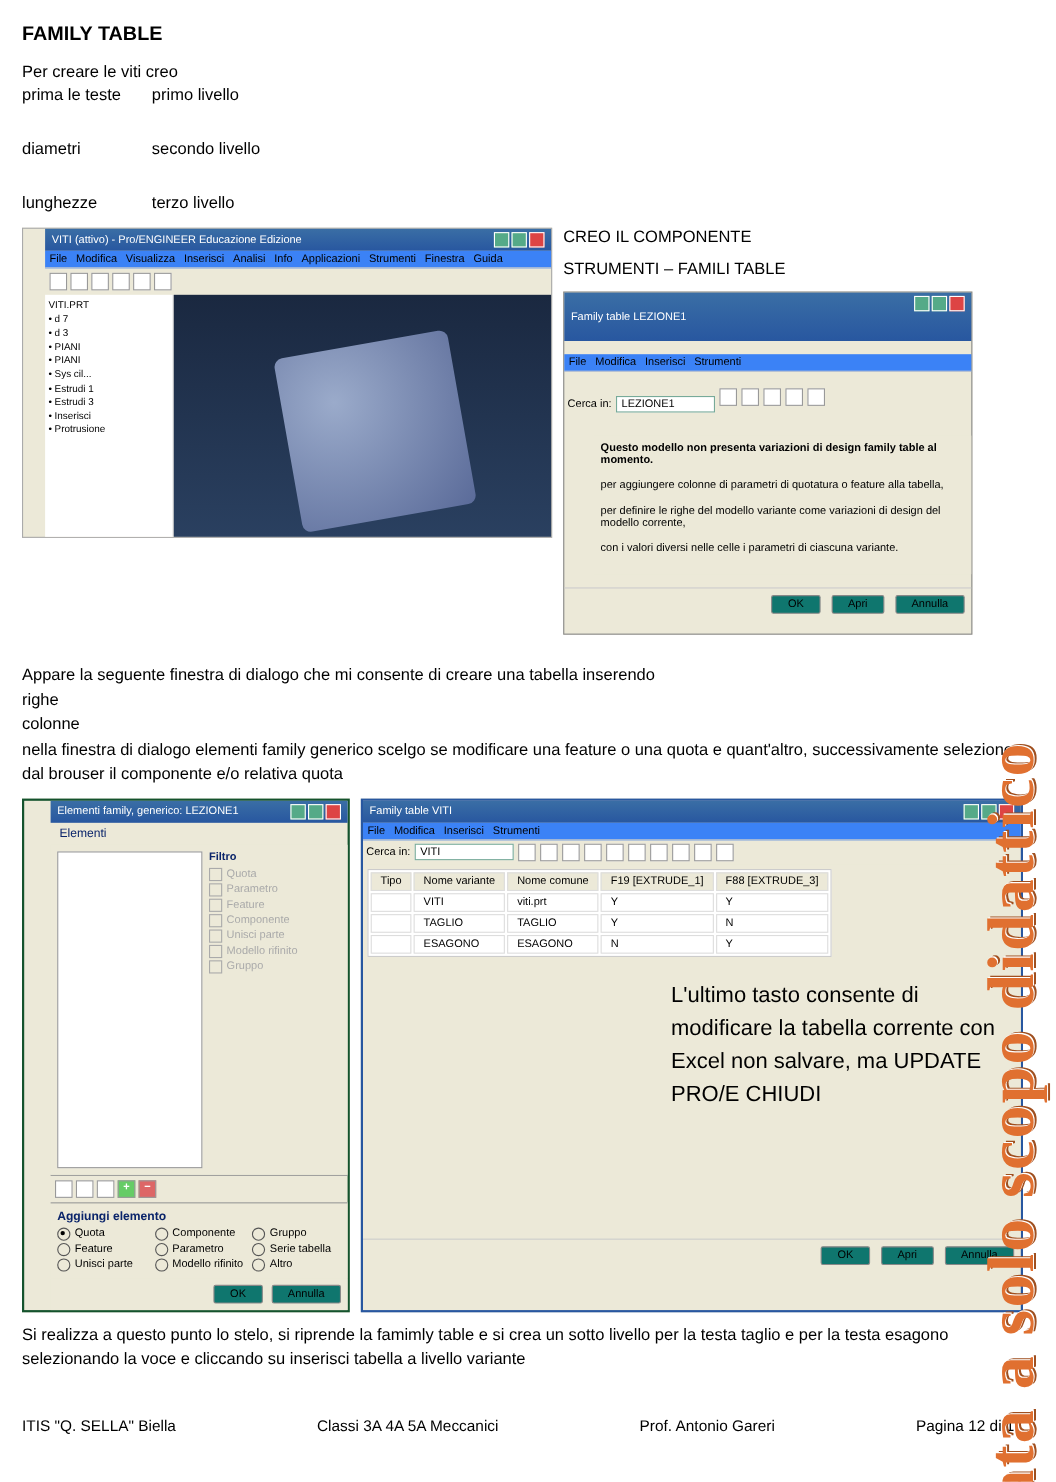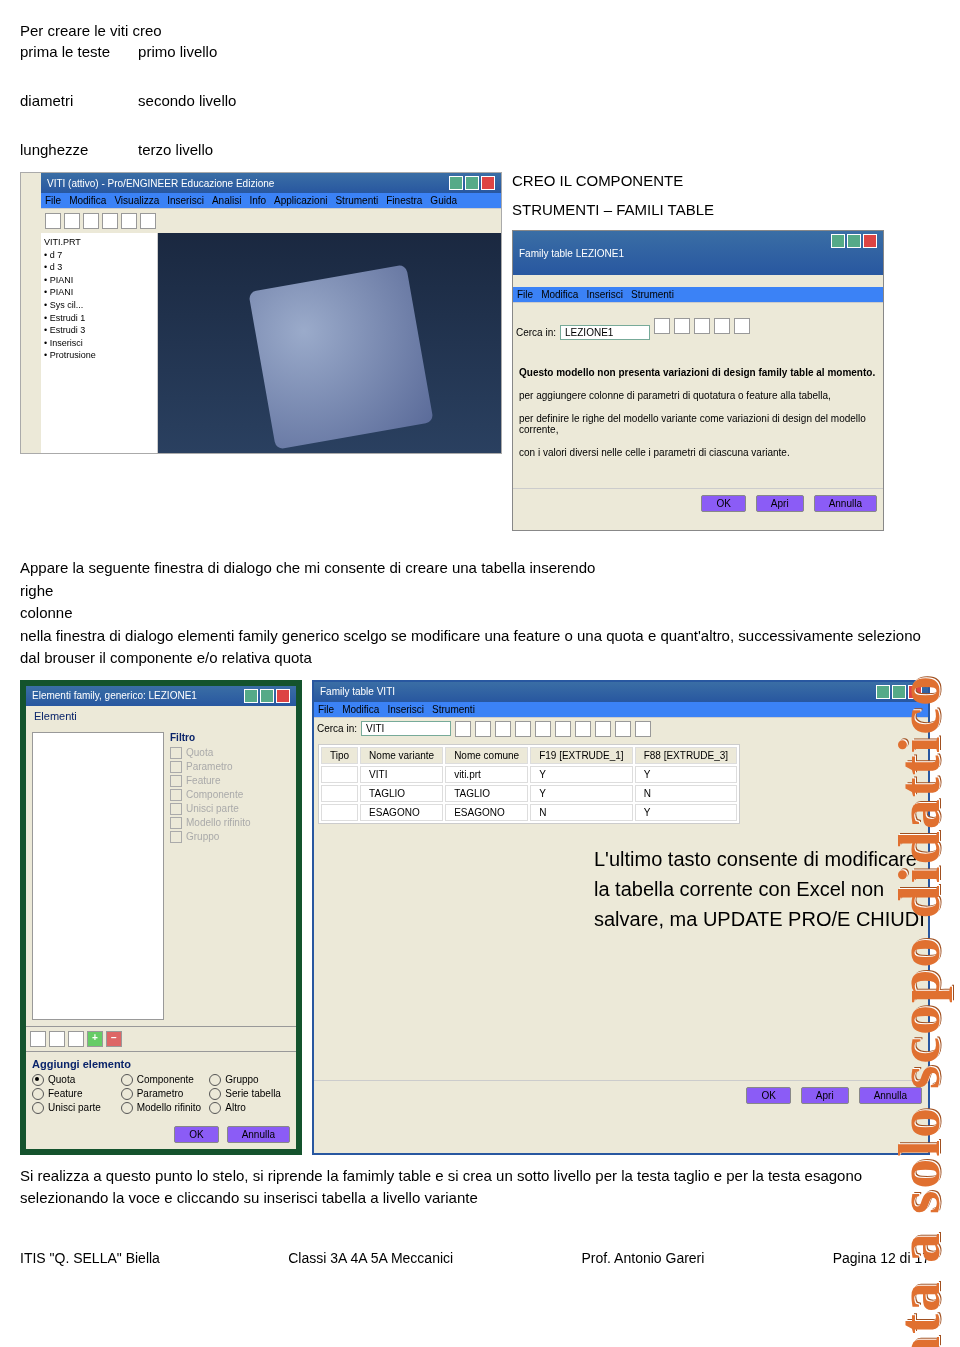--- a/index.html
+++ b/index.html
@@ -117,49 +117,51 @@
   .ft-dialog {
     width:370px;
     border:1px solid #888;
     background:#ece9d8;
   }
   .ft-body{
     background:#ece9d8;
     padding:6px;
     font-size:10px;
     min-height:100px;
+    margin-left:27px;
   }
   .ft-buttons {
     display:flex;
     justify-content:flex-end;
     gap:10px;
     padding:6px;
     border-top:1px solid #ccc;
   }
   .btn {
     border:1px solid #888;
-    background:#8b5cf6;
+    background:#0f766e;
     padding:2px 14px;
     font-size:10px;
     border-radius:2px;
   }
   .para {
     font-size:15px;
     line-height:1.5;
     margin:8px 0 10px 0;
   }
   .row-screens2 {
     display:flex;
     gap:10px;
     align-items:stretch;
     margin-bottom:10px;
   }
   .elem-dialog {
     width:270px;
-    border:6px solid #14532d;
+    border:2px solid #14532d;
+    padding-left:24px;
   }
   .elem-body {
     display:flex;
     background:#ece9d8;
     min-height:300px;
     position:relative;
   }
   .elem-left {
     width:130px;
     border:1px solid #999;
@@ -224,20 +226,21 @@
   .icon { width:14px;height:14px;border:1px solid #999;background:#fff;}
   .searchrow{display:flex;gap:4px;padding:3px;align-items:center;font-size:10px;}
   .input{border:1px solid #7a9;background:#fff;padding:1px 4px;width:80px;}
 </style>
 </head>
 <body>
 
 <div class="page">
   <div class="watermark">Dispensa realizzata a solo scopo didattico</div>
 
+  <h1>FAMILY TABLE</h1>
 
   <div class="intro">
     <div>Per creare le viti creo</div>
     <div class="intro-grid">
       <span>prima le teste</span>
       <span>primo livello</span>
       <span>diametri</span>
       <span>secondo livello</span>
       <span>lunghezze</span>
       <span>terzo livello</span>

